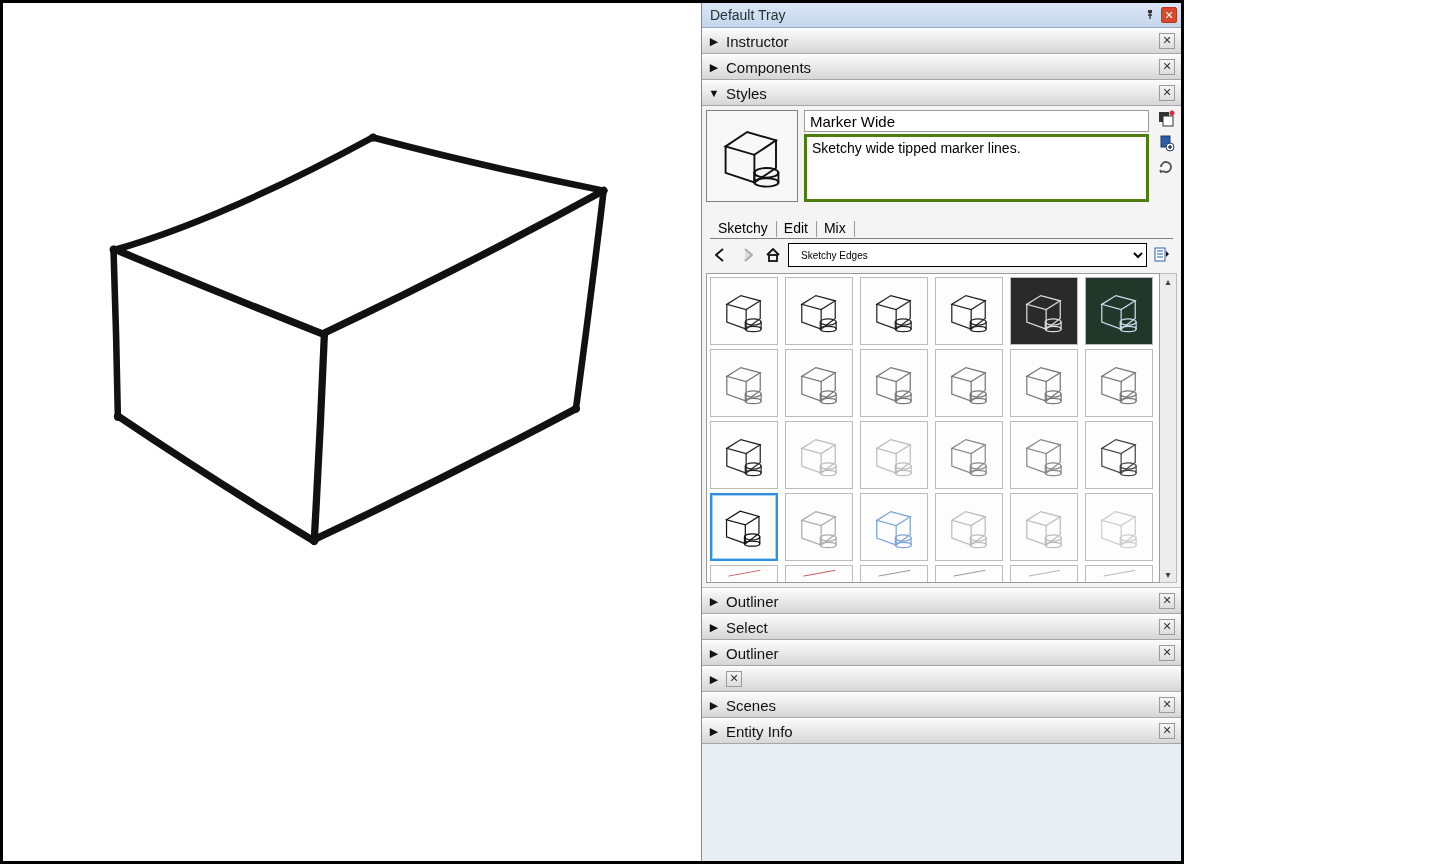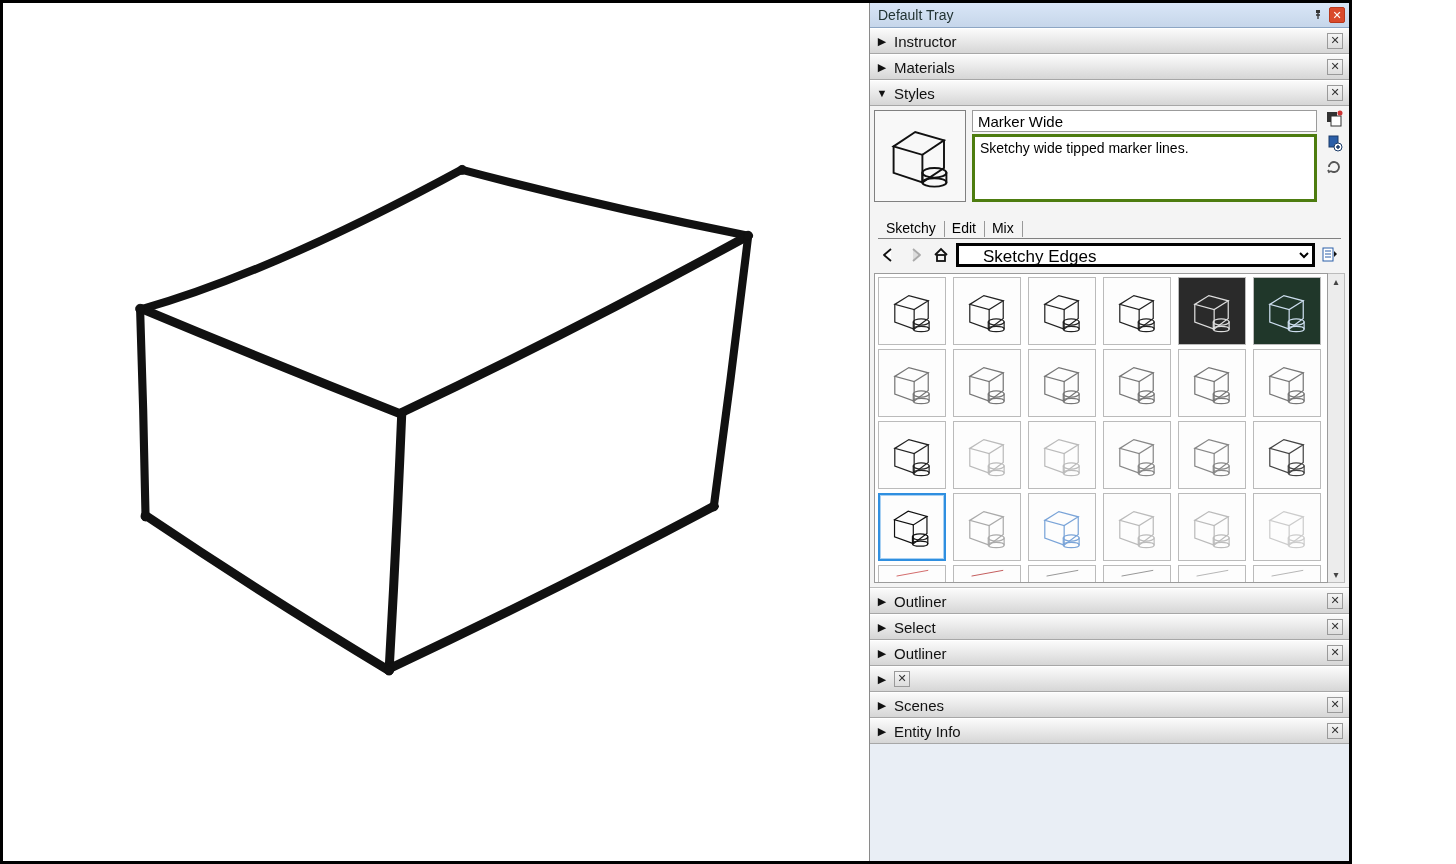--- a/index.html
+++ b/index.html
@@ -1,19 +1,19 @@
 <!DOCTYPE html>
 <html><head>
 <meta charset="utf-8">
 <style>
   * { box-sizing: border-box; margin: 0; padding: 0; font-family: "Segoe UI", Tahoma, Arial, sans-serif; }
   html, body { width: 1456px; height: 864px; overflow: hidden; }
   .app {
     display: flex;
-    width: 1352px; height: 864px;
+    width: 1184px; height: 864px;
     border: 3px solid #000;
     background: #fff;
   }
   .viewport {
     flex: 1;
     position: relative;
     background: #fff;
     overflow: hidden;
   }
   .viewport svg { position: absolute; inset: 0; }
@@ -107,22 +107,22 @@
   .tab.sep::after { content:""; position:absolute; right:-1px; top:3px; bottom:1px; width:1px; background:#999; }
   .tab-underline { height:1px; background:#808080; margin: 0 4px 4px 4px; }
   .navrow {
     display:flex; align-items:center; gap:4px; padding: 0 4px 6px 4px;
   }
   .navrow .navbtn {
     width:22px; height:22px; display:flex; align-items:center; justify-content:center; cursor:pointer;
   }
   .navrow svg {width:18px; height:18px;}
   .navrow select {
-    flex:1; height:24px; font-size:17px; padding:0 20px;
-    border:3px solid #000000; background:#fff;
+    flex:1; height:24px; font-size:10px; padding:0 8px;
+    border:1px solid #000000; background:#fff;
   }
   .thumbs-scroll {
     position:relative; display:flex; gap:0;
   }
   .thumbs-grid {
     flex:1; display:grid; grid-template-columns: repeat(6, 1fr);
     gap:4px; padding:3px 3px 0 3px;
     background:#fff; border:1px solid #9b9b9b;
     height: 310px;
     overflow:hidden;
@@ -192,21 +192,21 @@
       <div class="panel-header">
         <span class="disclosure">▶</span>
         <span class="panel-label">Instructor</span>
         <span class="panel-close">✕</span>
       </div>
     </div>
 
     <div class="panel">
       <div class="panel-header">
         <span class="disclosure">▶</span>
-        <span class="panel-label">Materials</span>
+        <span class="panel-label">Components</span>
         <span class="panel-close">✕</span>
       </div>
     </div>
 
     <div class="panel">
       <div class="panel-header">
         <span class="disclosure">▼</span>
         <span class="panel-label">Styles</span>
         <span class="panel-close">✕</span>
       </div>

